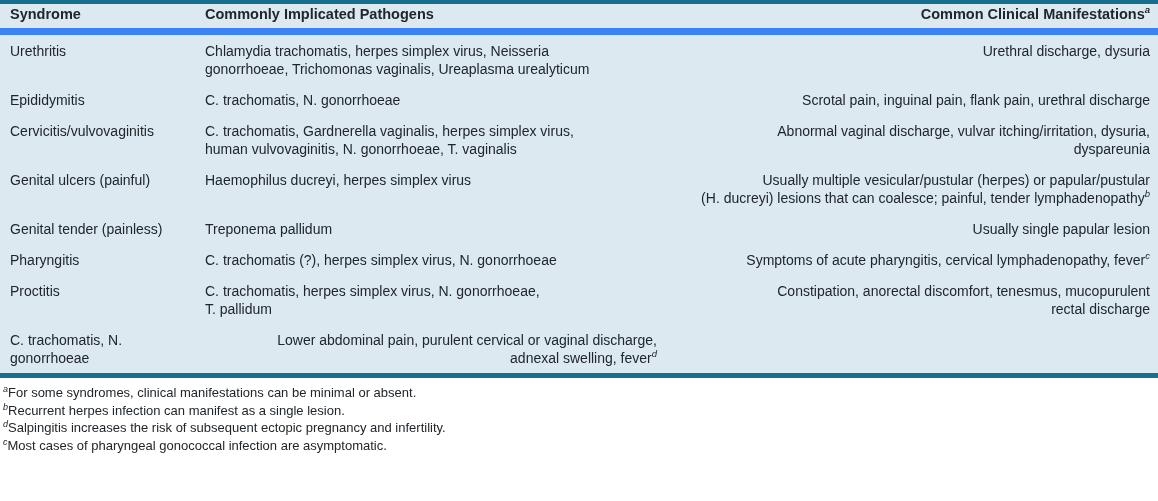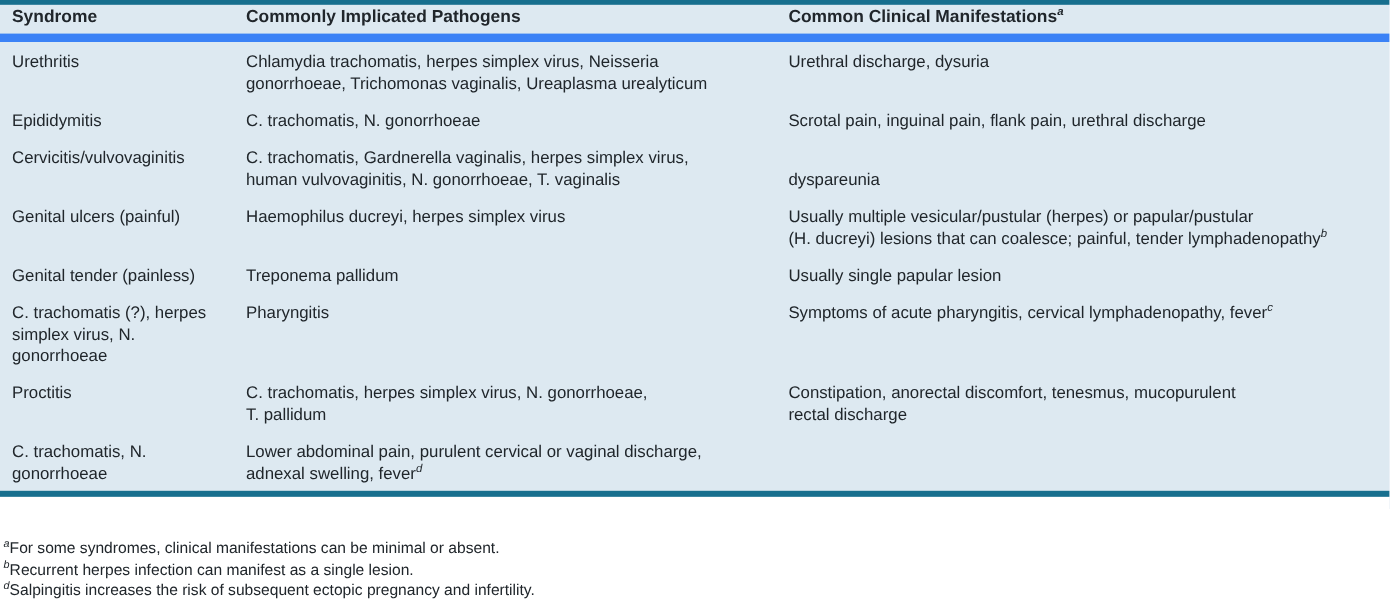--- a/index.html
+++ b/index.html
@@ -17,24 +17,24 @@
     grid-template-columns:195px 452px 1fr;
     padding-left:10px; padding-right:8px;
   }
   .thead {
     font-weight:bold; font-size:14.5px; line-height:18px;
     padding-top:1px; padding-bottom:5px;
     border-bottom:7px solid #3b82f6;
   }
   .trow { font-size:14px; line-height:18px; padding-top:6.5px; padding-bottom:6.5px; }
   .cell { padding-right:14px; }
-  .cell:last-child { padding-right:0; }
+  .cell:last-child { padding-right:0;text-align:right; }
   .it { }
   sup { font-size:9.5px; font-style:italic; line-height:0; vertical-align:super; }
-  .footnotes { padding:6px 8px 0 3px; font-size:13px; line-height:17.5px;margin-top:28px; }
+  .footnotes { padding:6px 8px 0 3px; font-size:13px; line-height:17.5px; }
   .fn sup { font-size:9px; }
 </style>
 </head>
 <body>
 
 <div>
   <div class="table-wrap">
     <div class="rule top"></div>
 
     <div class="grid-row thead">
@@ -56,35 +56,35 @@
           <div class="cell"><span>Urethral discharge, dysuria</span></div>
         </div>
         <div class="grid-row trow">
           <div class="cell">Epididymitis</div>
           <div class="cell"><span class="it">C. trachomatis, N. gonorrhoeae</span></div>
           <div class="cell"><span>Scrotal pain, inguinal pain, flank pain, urethral discharge</span></div>
         </div>
         <div class="grid-row trow">
           <div class="cell">Cervicitis/vulvovaginitis</div>
           <div class="cell"><span class="it">C. trachomatis, Gardnerella vaginalis,</span><span> herpes simplex virus,</span><br><span>human vulvovaginitis, </span><span class="it">N. gonorrhoeae, T. vaginalis</span></div>
-          <div class="cell"><br><span>dyspareunia</span></div>
+          <div class="cell"><span>Abnormal vaginal discharge, vulvar itching/irritation, dysuria,</span><br><span>dyspareunia</span></div>
         </div>
         <div class="grid-row trow">
           <div class="cell">Genital ulcers (painful)</div>
           <div class="cell"><span class="it">Haemophilus ducreyi,</span><span> herpes simplex virus</span></div>
           <div class="cell"><span>Usually multiple vesicular/pustular (herpes) or papular/pustular</span><br><span>(</span><span class="it">H. ducreyi</span><span>) lesions that can coalesce; painful, tender lymphadenopathy</span><sup class="it">b</sup></div>
         </div>
         <div class="grid-row trow">
           <div class="cell">Genital tender (painless)</div>
           <div class="cell"><span class="it">Treponema pallidum</span></div>
           <div class="cell"><span>Usually single papular lesion</span></div>
         </div>
         <div class="grid-row trow">
+          <div class="cell">Pharyngitis</div>
           <div class="cell"><span class="it">C. trachomatis</span><span> (?), herpes simplex virus, </span><span class="it">N. gonorrhoeae</span></div>
-          <div class="cell">Pharyngitis</div>
           <div class="cell"><span>Symptoms of acute pharyngitis, cervical lymphadenopathy, fever</span><sup class="it">c</sup></div>
         </div>
         <div class="grid-row trow">
           <div class="cell">Proctitis</div>
           <div class="cell"><span class="it">C. trachomatis,</span><span> herpes simplex virus, </span><span class="it">N. gonorrhoeae,</span><br><span class="it">T. pallidum</span></div>
           <div class="cell"><span>Constipation, anorectal discomfort, tenesmus, mucopurulent</span><br><span>rectal discharge</span></div>
         </div>
         <div class="grid-row trow">
           <div class="cell"><span class="it">C. trachomatis, N. gonorrhoeae</span></div>
           <div class="cell"><span>Lower abdominal pain, purulent cervical or vaginal discharge,</span><br><span>adnexal swelling, fever</span><sup class="it">d</sup></div>

